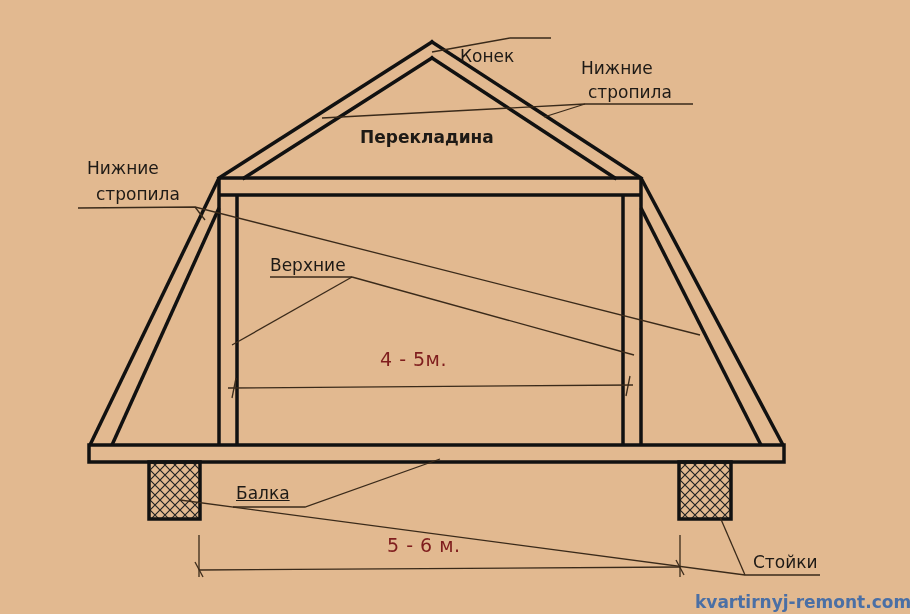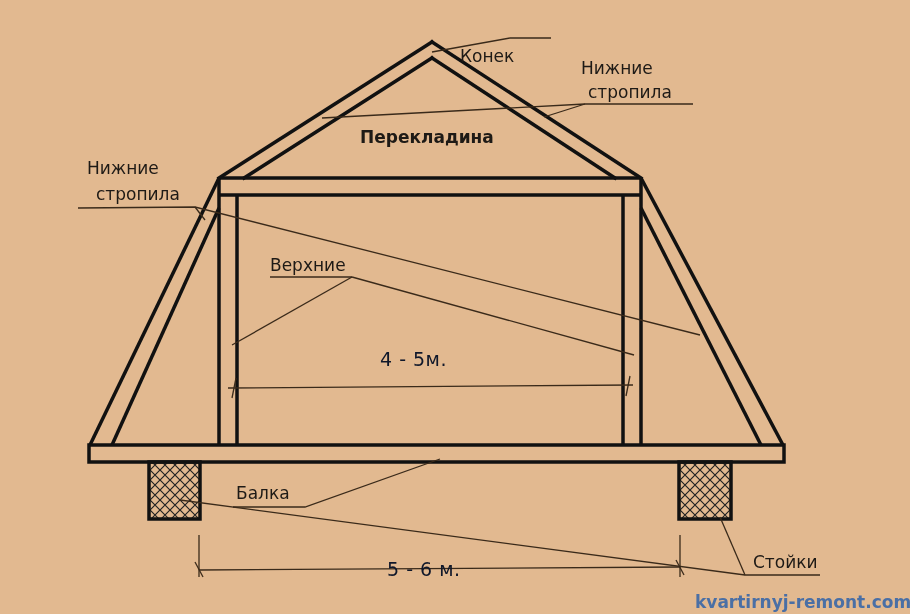--- a/index.html
+++ b/index.html
@@ -1,20 +1,20 @@
 <!DOCTYPE html>
 <html><head>
   <meta charset="utf-8">
   <style>
     html, body { margin: 0; padding: 0; }
     body { width: 910px; height: 614px; overflow: hidden; background: #e2b990; }
     #canvas { position: relative; width: 910px; height: 614px; background: #e2b990; }
     svg { position: absolute; left: 0; top: 0; }
     .lbl { position: absolute; font-family: "DejaVu Sans", sans-serif; font-size: 17px; color: #1e1a16; white-space: nowrap; line-height: 1; }
-    .dim { position: absolute; font-family: "DejaVu Sans", sans-serif; font-size: 19px; color: #0f172a; white-space: nowrap; line-height: 1; letter-spacing: 0.5px; }
+    .dim { position: absolute; font-family: "DejaVu Sans", sans-serif; font-size: 19px; color: #7f1d1d; white-space: nowrap; line-height: 1; letter-spacing: 0.5px; }
     .wm { position: absolute; font-family: "DejaVu Sans", sans-serif; font-weight: bold; font-size: 17px; color: #4a6fa5; white-space: nowrap; line-height: 1; }
   </style>
 </head>
 <body>
 
 <div id="canvas">
   <svg width="910" height="614" viewBox="0 0 910 614">
     <defs>
       <pattern id="hatch" width="10" height="10" patternUnits="userSpaceOnUse">
         <path d="M0,0 L10,10 M10,0 L0,10" stroke="#222" stroke-width="1.2"></path>
@@ -86,20 +86,20 @@
     </g>
   </svg>
 
   <span class="lbl" style="left:460px; top:20px;margin-top:28px;">Конек</span>
   <span class="lbl" style="left:581px; top:60px;">Нижние</span>
   <span class="lbl" style="left:588px; top:84px;">стропила</span>
   <span class="lbl" style="left:360px; top:129px;font-weight:bold;">Перекладина</span>
   <span class="lbl" style="left:87px; top:160px;">Нижние</span>
   <span class="lbl" style="left:96px; top:186px;">стропила</span>
   <span class="lbl" style="left:270px; top:257px;">Верхние</span>
-  <span class="lbl" style="left:236px; top:485px;">Балка</span>
+  <span class="lbl" style="left:236px; top:485px;text-decoration:underline;">Балка</span>
   <span class="lbl" style="left:753px; top:554px;">Стойки</span>
 
   <span class="dim" style="left:380px; top:350px;">4 - 5м.</span>
-  <span class="dim" style="left:387px; top:560px;">5 - 6 м.</span>
+  <span class="dim" style="left:387px; top:536px;">5 - 6 м.</span>
 
   <span class="wm" style="left:695px; top:594px;">kvartirnyj-remont.com</span>
 </div>
 
 </body></html>

